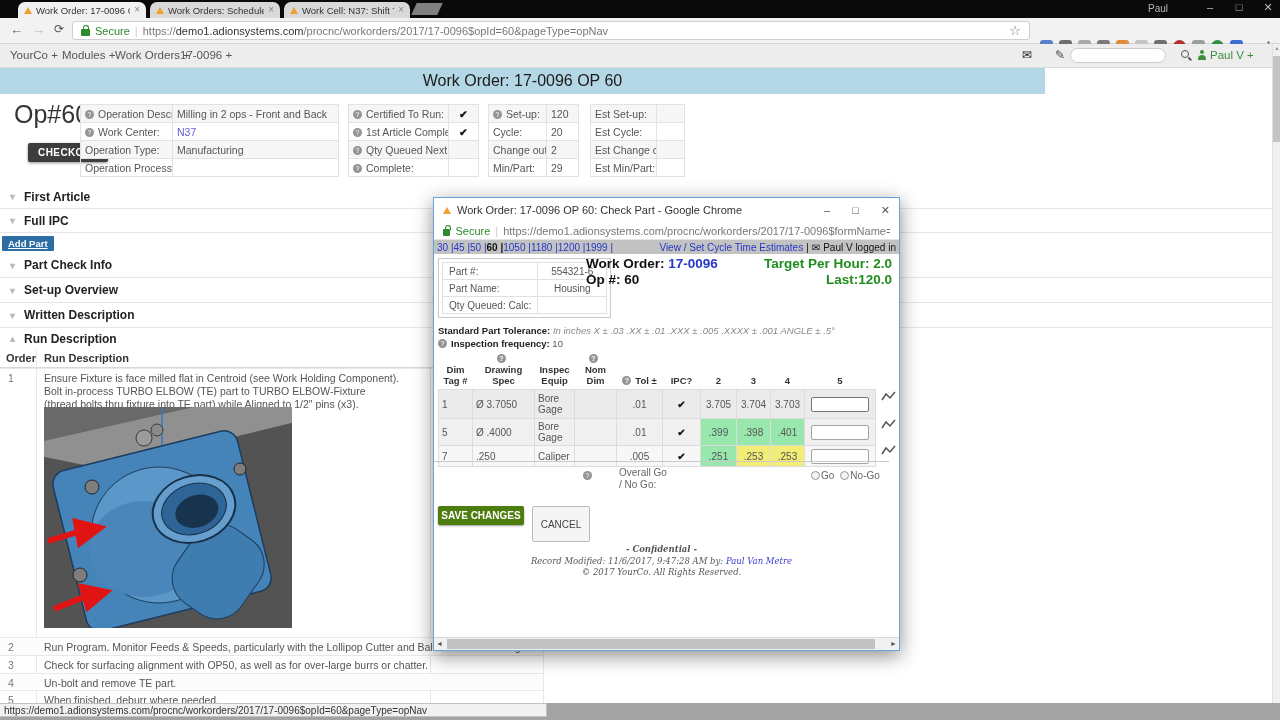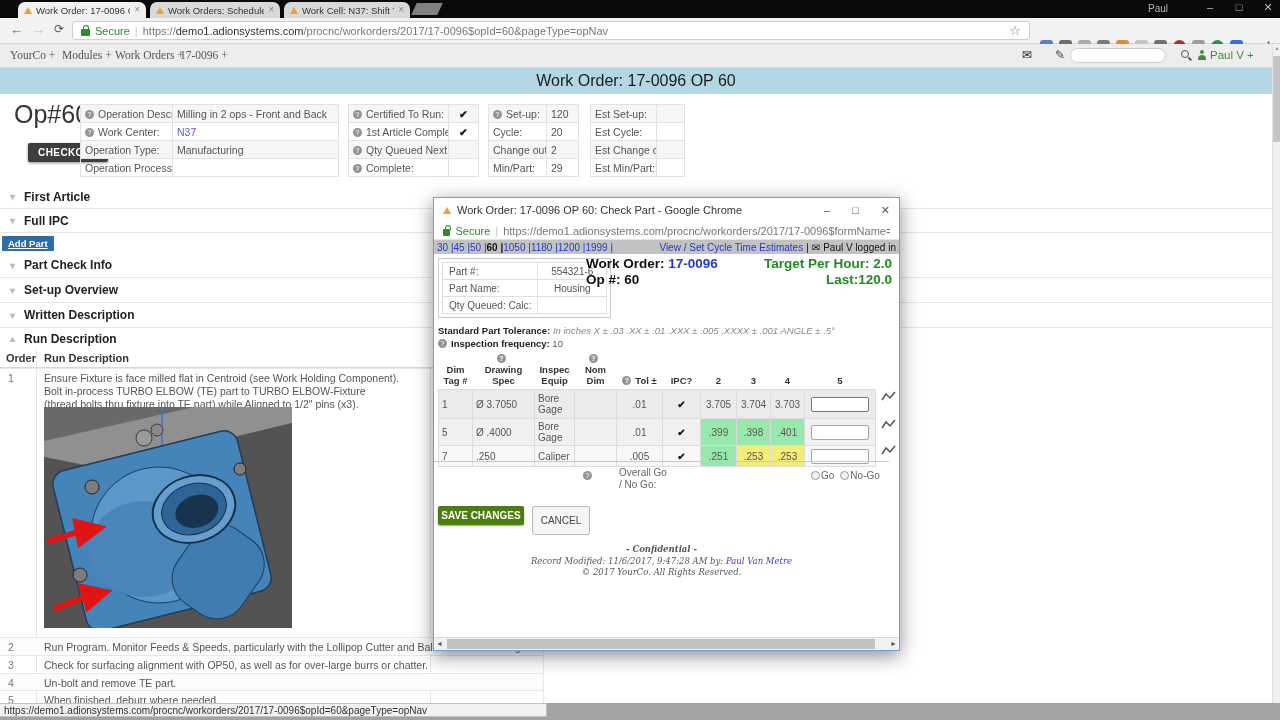--- a/index.html
+++ b/index.html
@@ -30,32 +30,32 @@
   .urltext{color:#777;white-space:nowrap;overflow:hidden;}
   .urldomain{color:#333;}
   .star{margin-left:auto;color:#777;font-size:13px;}
   .extrow{position:absolute;left:1040px;top:22px;display:flex;gap:6px;align-items:center;}
   .chip{width:13px;height:13px;border-radius:3px;display:flex;align-items:center;justify-content:center;
     color:#fff;font-size:8px;font-weight:bold;}
   .chip.round{border-radius:50%;}
   .menu3{position:absolute;left:1262px;top:21px;color:#555;font-size:13px;font-weight:bold;}
   
   .sitenav{left:0;top:44px;width:1280px;height:24px;background:#ededed;border-bottom:1px solid #dcdcdc;box-sizing:border-box;}
-  .sn-item{position:absolute;top:5px;font-size:11.5px;color:#555;font-family:Liberation Serif, serif;}
+  .sn-item{position:absolute;top:5px;font-size:11.5px;color:#555;}
   .sn-env{position:absolute;left:1022px;top:4px;font-size:12px;color:#222;}
   .sn-pencil{position:absolute;left:1055px;top:4px;font-size:12px;color:#444;}
   .sn-oval{position:absolute;left:1070px;top:4px;width:96px;height:15px;background:#fff;border:1px solid #ccc;border-radius:8px;box-sizing:border-box;}
   .magnifier{position:absolute;left:1181px;top:6px;width:8px;height:8px;border:1.5px solid #555;border-radius:50%;box-sizing:border-box;}
   .magnifier:after{content:"";position:absolute;left:6px;top:7px;width:4px;height:1.5px;background:#555;transform:rotate(45deg);}
   .person{position:absolute;left:1197px;top:6px;width:10px;height:10px;}
   .person:before{content:"";position:absolute;left:3px;top:0;width:4px;height:4px;border-radius:50%;background:#3d8f3d;}
   .person:after{content:"";position:absolute;left:1px;top:5px;width:8px;height:5px;border-radius:4px 4px 0 0;background:#3d8f3d;}
   .sn-user{position:absolute;left:1210px;top:5px;font-size:11.5px;color:#3d8f3d;}
   
-  .pageheader{left:0;top:68px;width:1272px;height:26px;background:#b4d7e6;display:flex;align-items:center;justify-content:center;
+  .pageheader{left:0;top:68px;width:1045px;height:26px;background:#b4d7e6;display:flex;align-items:center;justify-content:center;
     font-size:16px;color:#1b1b1b;}
   
   .op-title{left:14px;top:100px;font-size:25px;color:#333;}
   .checkout{left:28px;top:143px;width:80px;height:19px;background:#3d3d3d;color:#fff;font-size:10px;font-weight:bold;
     letter-spacing:.4px;border-radius:2px;display:flex;align-items:center;justify-content:center;box-shadow:0 1px 3px rgba(0,0,0,.45);}
   table.itable{position:absolute;border-collapse:collapse;font-size:10.5px;color:#555;table-layout:fixed;}
   table.itable td{border:1px solid #e2e2e2;padding:0 4px;height:18px;overflow:hidden;white-space:nowrap;box-sizing:border-box;}
   table.itable tr:nth-child(odd) td{background:#f6f6f6;}
   .help{display:inline-block;width:9px;height:9px;border-radius:50%;background:#949494;color:#fff;font-size:7px;line-height:9px;
     text-align:center;margin-right:4px;vertical-align:1px;}
@@ -123,21 +123,21 @@
   .insp input{width:58px;height:15px;border:1px solid #a5a5a5;border-radius:2px;box-sizing:border-box;font-size:10px;}
   .insp input.focus{border-color:#777;}
   .spark{position:absolute;left:447px;width:15px;height:11px;}
   .ovr-sep{position:absolute;left:0;top:207px;width:455px;border-top:1px solid #c9c9c9;}
   .ovr-help{position:absolute;left:149px;top:217px;}
   .ovr-label{position:absolute;left:185px;top:213px;font-size:10px;color:#666;line-height:12px;white-space:pre-line;}
   .radios{position:absolute;left:377px;top:216px;display:flex;gap:6px;font-size:10px;color:#666;align-items:center;}
   .radio{display:inline-block;width:9px;height:9px;border:1px solid #999;border-radius:50%;background:#f2f2f2;box-sizing:border-box;margin-right:1px;vertical-align:-1px;}
   .savebtn{position:absolute;left:4px;top:252px;width:86px;height:19px;background:#4d7c0f;color:#fff;font-size:10px;font-weight:bold;
     display:flex;align-items:center;justify-content:center;border-radius:2px;box-shadow:0 1px 2px rgba(0,0,0,.4);}
-  .cancelbtn{position:absolute;left:98px;top:252px;width:58px;height:29px;background:#f5f5f5;border:1px solid #bbb;color:#444;
+  .cancelbtn{position:absolute;left:98px;top:252px;width:58px;height:36px;background:#f5f5f5;border:1px solid #bbb;color:#444;
     font-size:10px;display:flex;align-items:center;justify-content:center;border-radius:2px;box-sizing:border-box;}
   .p-footer{position:absolute;left:0;top:290px;width:455px;text-align:center;font-family:"DejaVu Serif",serif;font-style:italic;
     font-size:8.5px;color:#555;line-height:11.5px;}
   .p-footer .bold{font-weight:bold;}
   .flink{color:#3b3bd4;}
   .p-hscroll{position:absolute;left:0;right:0;bottom:0;height:13px;background:#f1f1f1;border-top:1px solid #d9d9d9;box-sizing:border-box;}
   .p-hthumb{position:absolute;left:13px;right:24px;top:1px;height:10px;background:#c2c2c2;}
   .harrow{position:absolute;top:2px;font-size:7px;color:#555;}
 </style>
 </head>

